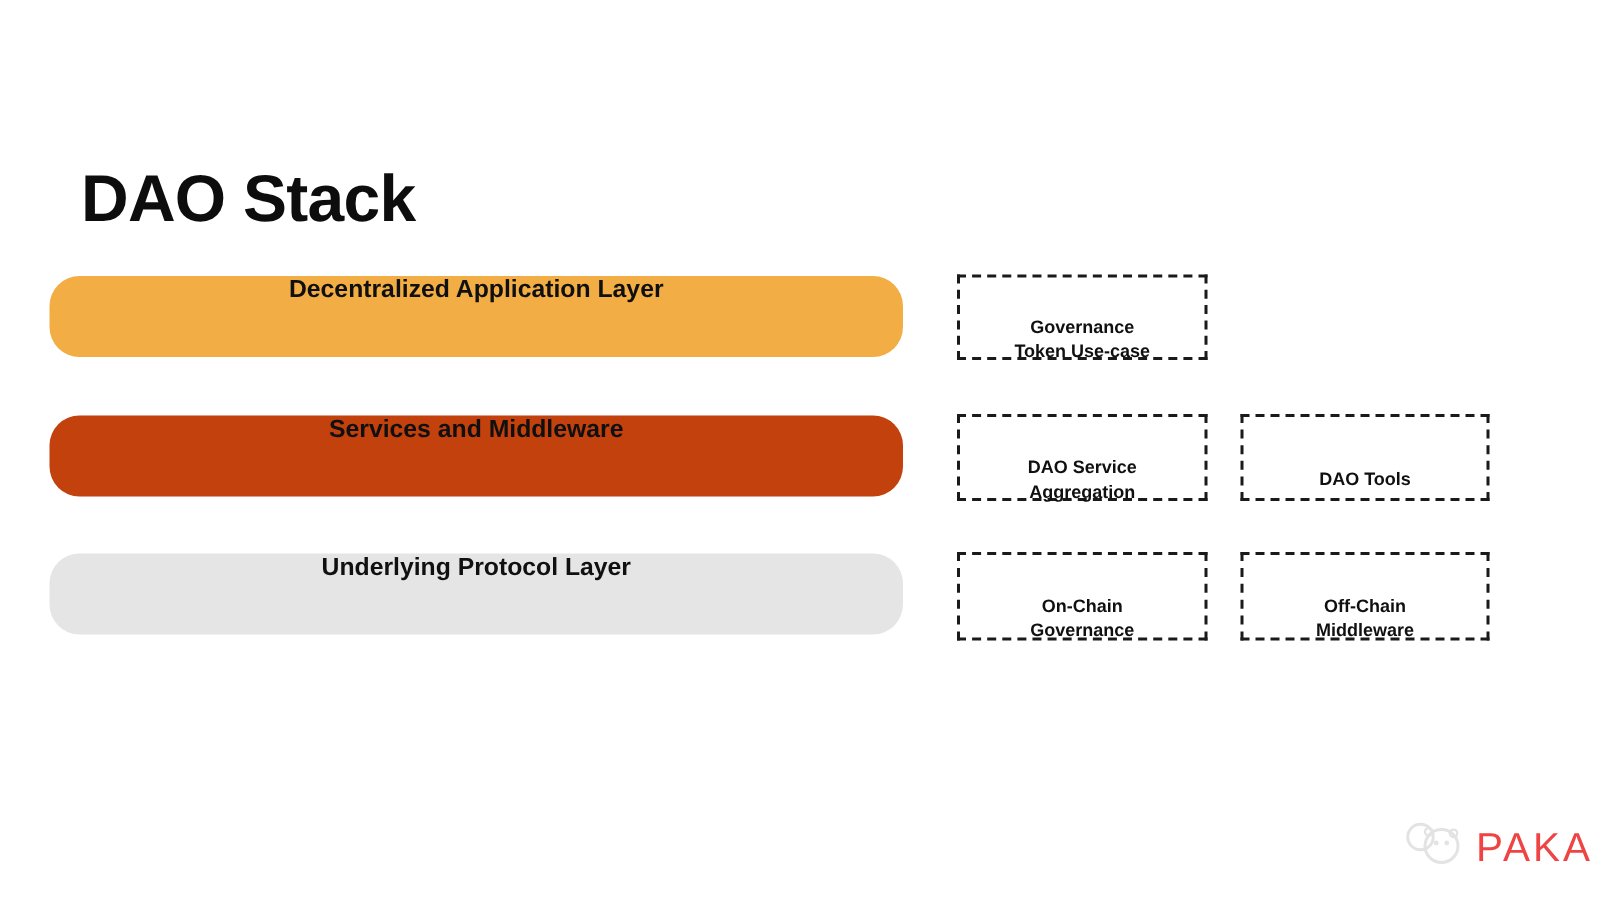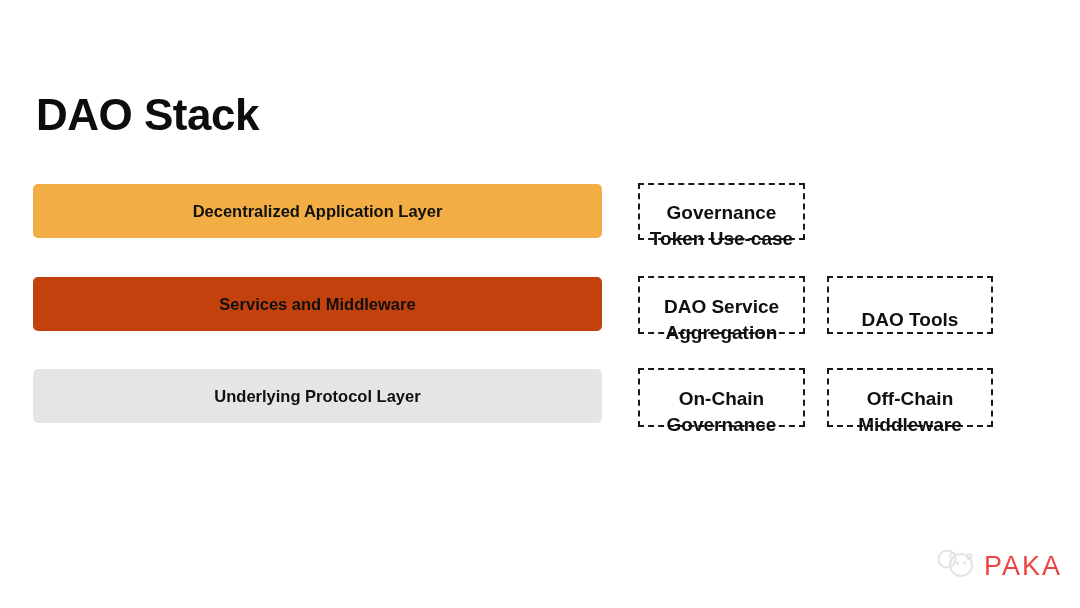--- a/index.html
+++ b/index.html
@@ -16,30 +16,29 @@
     overflow: hidden;
   }
   .page-title {
     position: absolute;
     left: 36px;
     top: 90px;
     font-size: 44px;
     font-weight: 800;
     letter-spacing: -0.5px;
     color: #0d0d0d;
-    margin: 0;
+    margin: 18px;
   }
   .layer-bar {
     position: absolute;
     left: 33px;
     width: 569px;
     height: 54px;
-    border-radius: 5px;
+    border-radius: 20px;
     display: flex;
-    align-items: center;
     justify-content: center;
   }
   .layer-bar .bar-label {
     font-size: 16.5px;
     font-weight: 700;
     color: #101010;
   }
   .bar-app   { top: 184px; }
   .bar-mid   { top: 277px; }
   .bar-proto { top: 369px; }
@@ -48,21 +47,21 @@
     position: absolute;
     border: 2px dashed #1a1a1a;
     background: #ffffff;
     display: flex;
     align-items: center;
     justify-content: center;
     text-align: center;
     box-sizing: border-box;
   }
   .dashed-box .box-label {
-    font-size: 19px;
+    font-size: 12px;
     font-weight: 700;
     color: #101010;
     line-height: 1.35;
     white-space: pre-line;
     padding: 2px 8px;
     margin-top: 29px;
   }
   .col-1 { left: 638px; width: 167px; }
   .col-2 { left: 827px; width: 166px; }
   .row-1 { top: 183px; height: 57px; }

